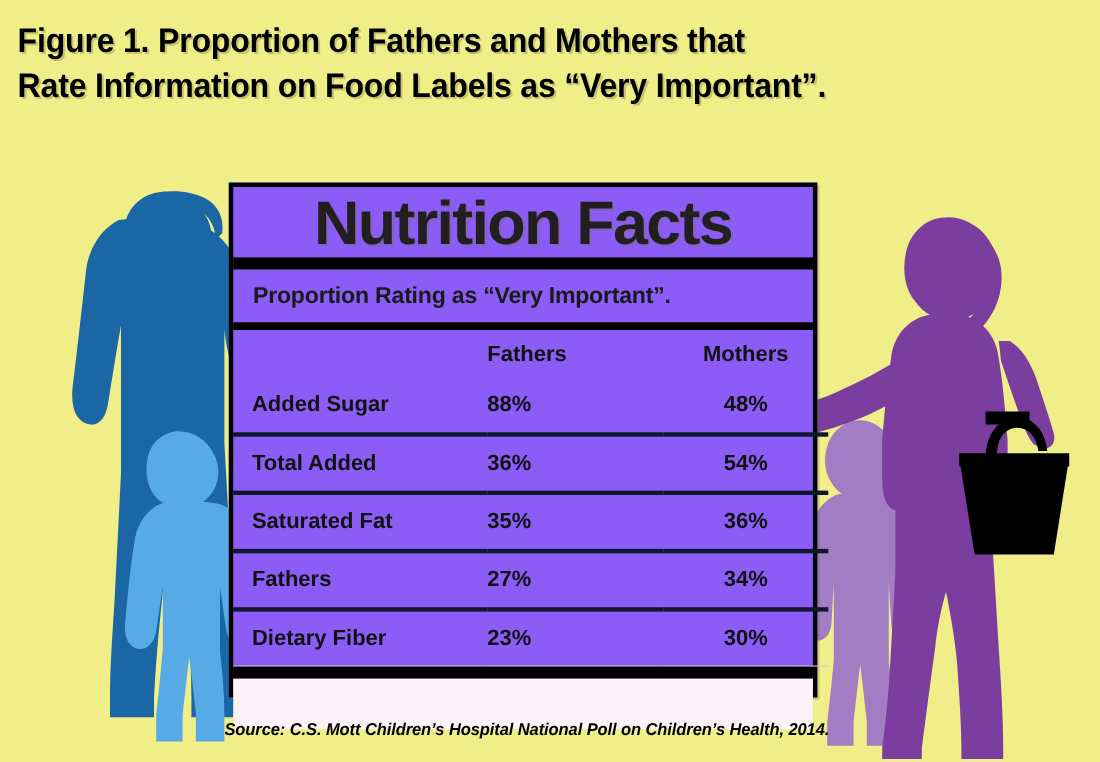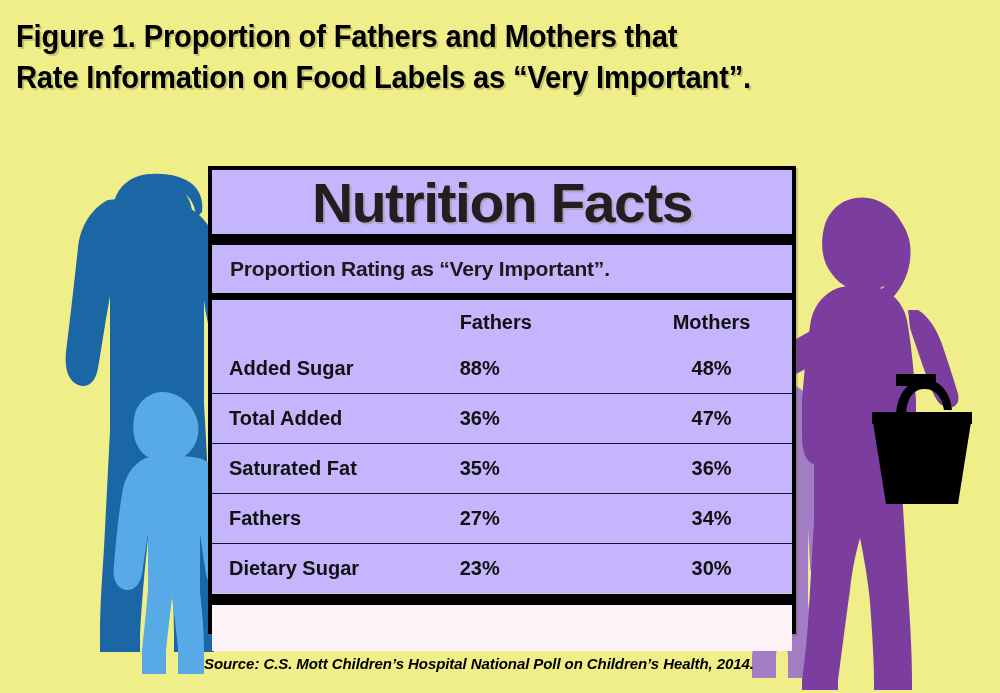--- a/index.html
+++ b/index.html
@@ -46,23 +46,23 @@
     width: 1000px;
     height: 693px;
     pointer-events: none;
   }
 
   
   #nutrition-panel {
     position: absolute;
     left: 208px;
     top: 166px;
-    width: 588px;
+    width: 535px;
     height: 468px;
-    background: #c4b5fd;
+    background: #8b5cf6;
     border: 4px solid #000;
     box-sizing: border-box;
     z-index: 5;
     box-shadow: 2px 2px 0 rgba(90,88,40,0.25);
   }
   #nutrition-heading {
     font-size: 56px;
     font-weight: bold;
     line-height: 62px;
     text-align: center;
@@ -104,21 +104,21 @@
     vertical-align: middle;
   }
   #panel-table thead th {
     height: 44px;
     border: none;
   }
   #panel-table .col-label { width: 214px; text-align: left; padding-left: 17px; }
   #panel-table .col-fathers { width: 160px; text-align: left; }
   #panel-table .col-mothers { width: 150px; text-align: center; }
   #panel-table tbody td {
-    border-bottom: 1px solid #0f172a;
+    border-bottom: 4px solid #0f172a;
   }
   #panel-table tbody tr:last-child td {
     border-bottom: 1px solid #d7cdd2;
   }
   #panel-footer-band {
     height: 46px;
     background: #fdf2f7;
   }
 
   
@@ -379,34 +379,34 @@
       </thead>
       <tbody>
         <tr>
           <td class="col-label">Added Sugar</td>
           <td class="col-fathers">88%</td>
           <td class="col-mothers">48%</td>
         </tr>
         <tr>
           <td class="col-label">Total Added</td>
           <td class="col-fathers">36%</td>
-          <td class="col-mothers">47%</td>
+          <td class="col-mothers">54%</td>
         </tr>
         <tr>
           <td class="col-label">Saturated Fat</td>
           <td class="col-fathers">35%</td>
           <td class="col-mothers">36%</td>
         </tr>
         <tr>
           <td class="col-label">Fathers</td>
           <td class="col-fathers">27%</td>
           <td class="col-mothers">34%</td>
         </tr>
         <tr>
-          <td class="col-label">Dietary Sugar</td>
+          <td class="col-label">Dietary Fiber</td>
           <td class="col-fathers">23%</td>
           <td class="col-mothers">30%</td>
         </tr>
       </tbody>
     </table>
 
     <div class="rule-thick"></div>
 
     <div id="panel-footer-band"></div>
   </div>

